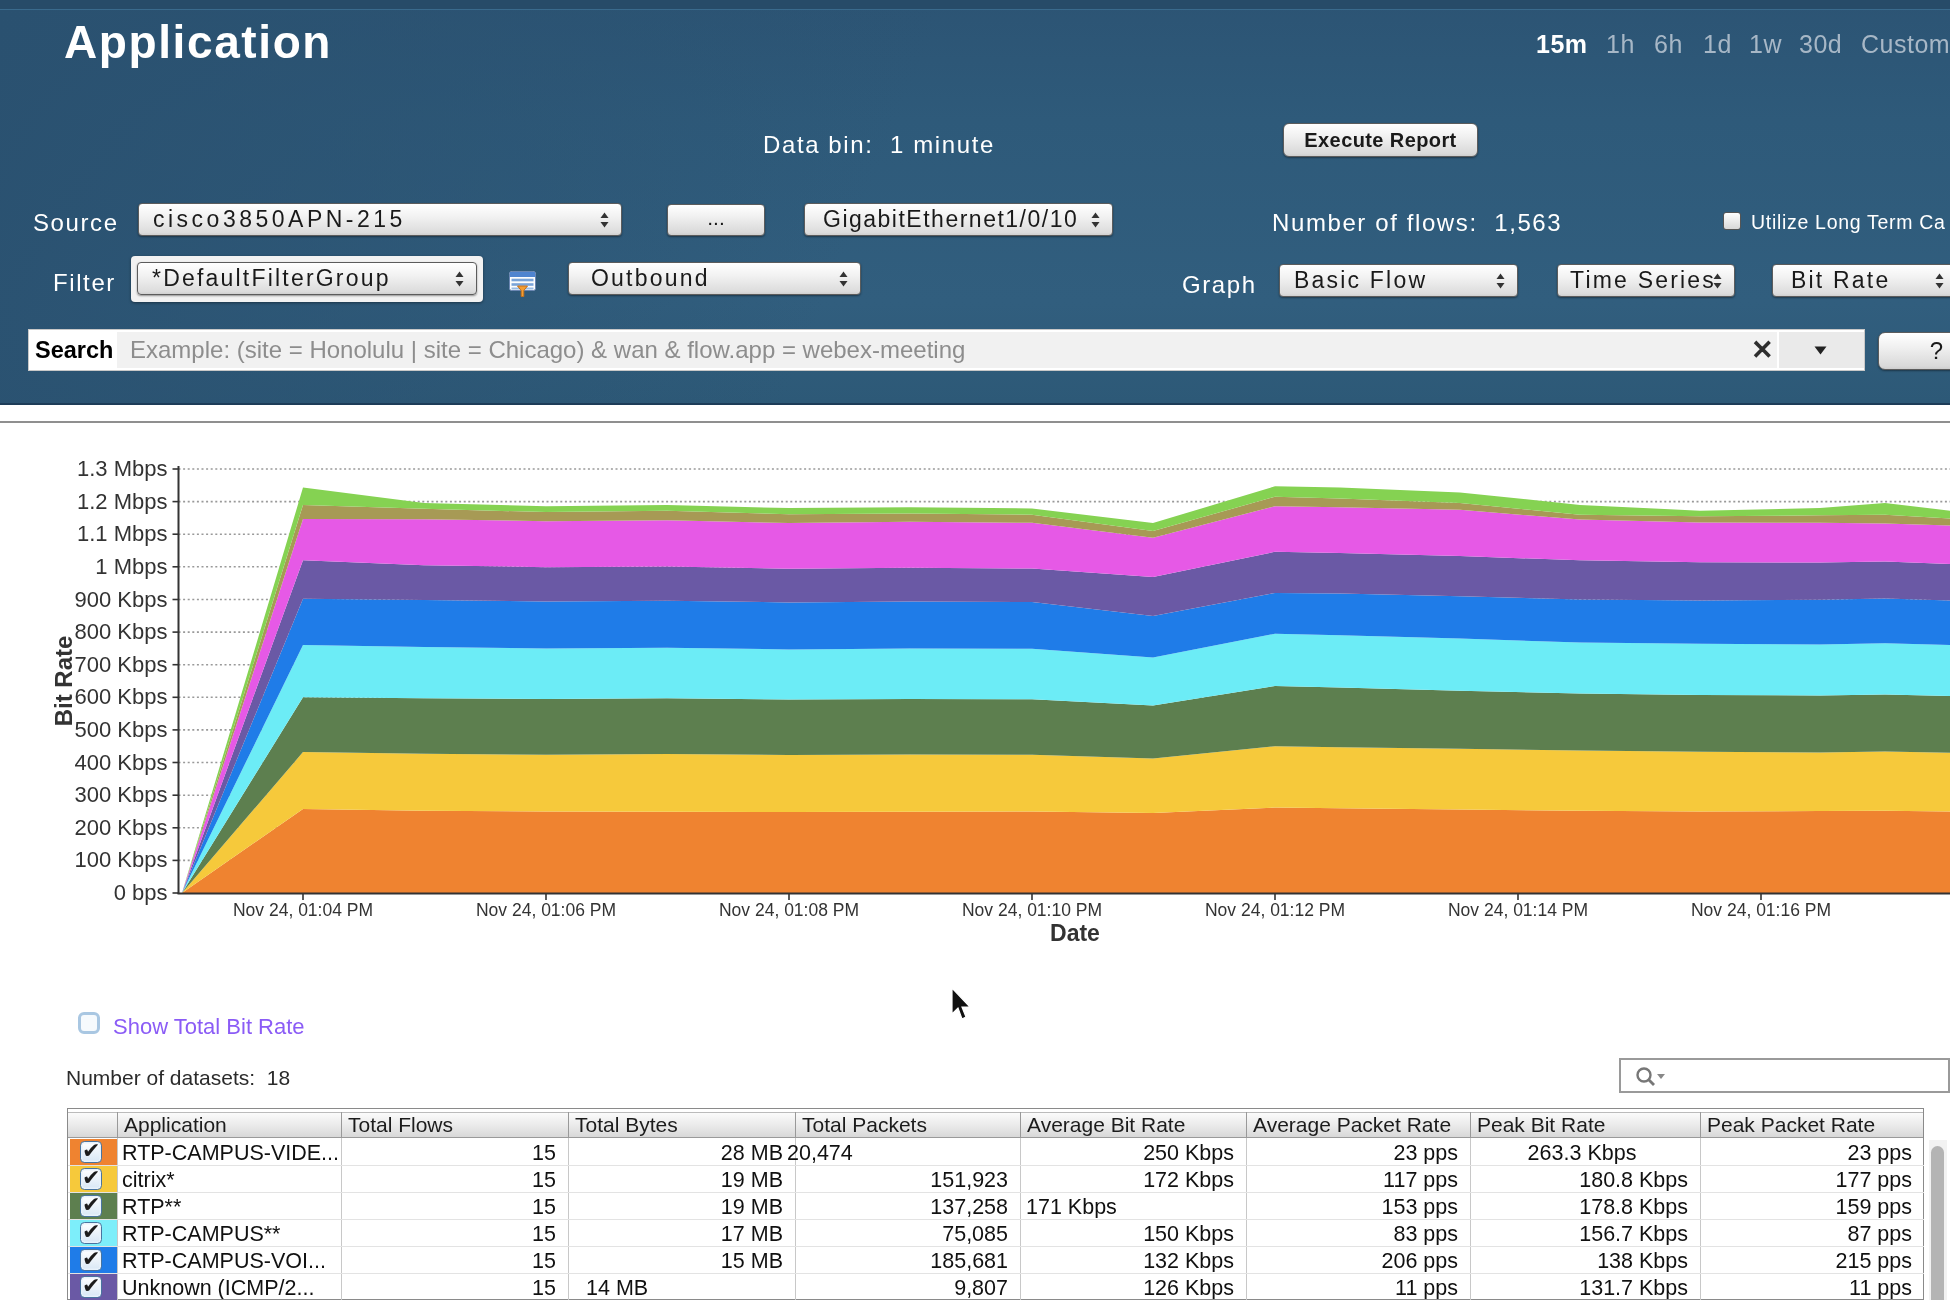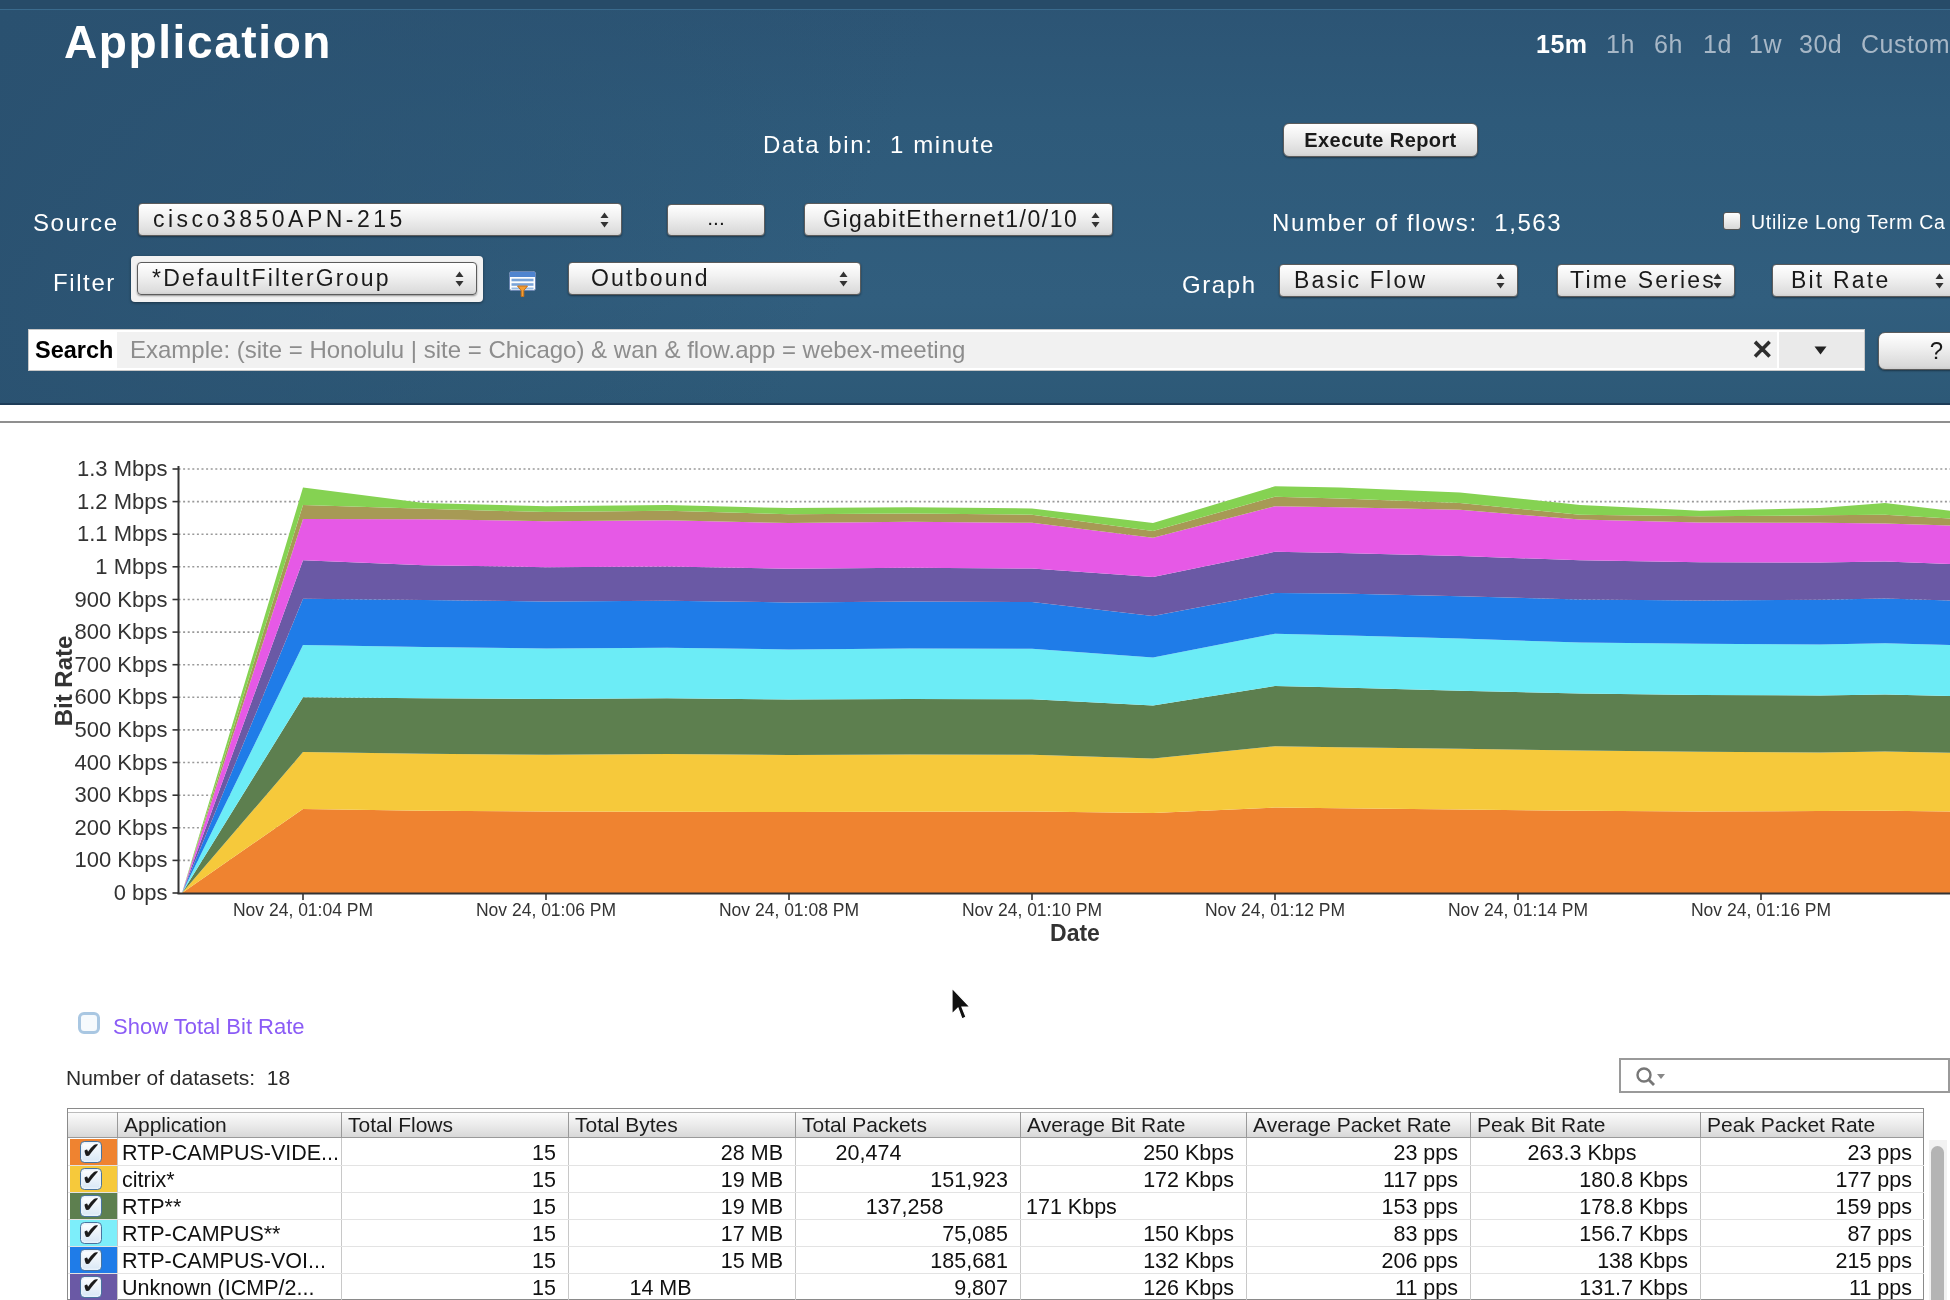--- a/index.html
+++ b/index.html
@@ -199,21 +199,21 @@
 <div class="abs th" style="left:1477px;top:1114px;width:220px">Peak Bit Rate</div>
 <div class="abs th" style="left:1707px;top:1114px;width:214px">Peak Packet Rate</div>
 <div class="abs" style="left:68px;top:1165px;width:1856px;height:1px;background:#e3e3e3"></div>
 <div class="abs" style="left:70px;top:1139px;width:47px;height:26px;background:#ef8330"></div>
 <div class="abs cb" style="left:80px;top:1141px">
     <span class="ck">✔</span>
   </div>
 <div class="abs td" style="left:122px;top:1142px;width:216px;text-align:left">RTP-CAMPUS-VIDE...</div>
 <div class="abs td" style="left:347px;top:1142px;width:209px;text-align:right">15</div>
 <div class="abs td" style="left:574px;top:1142px;width:209px;text-align:right">28 MB</div>
-<div class="abs td" style="left:765px;top:1142px;width:207px;text-align:center">20,474</div>
+<div class="abs td" style="left:787px;top:1142px;width:207px;text-align:left">20,474</div>
 <div class="abs td" style="left:1026px;top:1142px;width:208px;text-align:right">250 Kbps</div>
 <div class="abs td" style="left:1252px;top:1142px;width:206px;text-align:right">23 pps</div>
 <div class="abs td" style="left:1476px;top:1142px;width:212px;text-align:center">263.3 Kbps</div>
 <div class="abs td" style="left:1706px;top:1142px;width:206px;text-align:right">23 pps</div>
 <div class="abs" style="left:68px;top:1192px;width:1856px;height:1px;background:#e3e3e3"></div>
 <div class="abs" style="left:70px;top:1166px;width:47px;height:26px;background:#f6c93b"></div>
 <div class="abs cb" style="left:80px;top:1168px">
     <span class="ck">✔</span>
   </div>
 <div class="abs td" style="left:122px;top:1169px;width:216px;text-align:left">citrix*</div>
@@ -225,21 +225,21 @@
 <div class="abs td" style="left:1476px;top:1169px;width:212px;text-align:right">180.8 Kbps</div>
 <div class="abs td" style="left:1706px;top:1169px;width:206px;text-align:right">177 pps</div>
 <div class="abs" style="left:68px;top:1219px;width:1856px;height:1px;background:#e3e3e3"></div>
 <div class="abs" style="left:70px;top:1193px;width:47px;height:26px;background:#5d7f4f"></div>
 <div class="abs cb" style="left:80px;top:1195px">
     <span class="ck">✔</span>
   </div>
 <div class="abs td" style="left:122px;top:1196px;width:216px;text-align:left">RTP**</div>
 <div class="abs td" style="left:347px;top:1196px;width:209px;text-align:right">15</div>
 <div class="abs td" style="left:574px;top:1196px;width:209px;text-align:right">19 MB</div>
-<div class="abs td" style="left:801px;top:1196px;width:207px;text-align:center">137,258</div>
+<div class="abs td" style="left:801px;top:1196px;width:207px;text-align:right">137,258</div>
 <div class="abs td" style="left:1026px;top:1196px;width:208px;text-align:left">171 Kbps</div>
 <div class="abs td" style="left:1252px;top:1196px;width:206px;text-align:right">153 pps</div>
 <div class="abs td" style="left:1476px;top:1196px;width:212px;text-align:right">178.8 Kbps</div>
 <div class="abs td" style="left:1706px;top:1196px;width:206px;text-align:right">159 pps</div>
 <div class="abs" style="left:68px;top:1246px;width:1856px;height:1px;background:#e3e3e3"></div>
 <div class="abs" style="left:70px;top:1220px;width:47px;height:26px;background:#7deefa"></div>
 <div class="abs cb" style="left:80px;top:1222px">
     <span class="ck">✔</span>
   </div>
 <div class="abs td" style="left:122px;top:1223px;width:216px;text-align:left">RTP-CAMPUS**</div>
@@ -262,21 +262,21 @@
 <div class="abs td" style="left:1026px;top:1250px;width:208px;text-align:right">132 Kbps</div>
 <div class="abs td" style="left:1252px;top:1250px;width:206px;text-align:right">206 pps</div>
 <div class="abs td" style="left:1476px;top:1250px;width:212px;text-align:right">138 Kbps</div>
 <div class="abs td" style="left:1706px;top:1250px;width:206px;text-align:right">215 pps</div>
 <div class="abs" style="left:70px;top:1274px;width:47px;height:26px;background:#6a59a5"></div>
 <div class="abs cb" style="left:80px;top:1276px">
     <span class="ck">✔</span>
   </div>
 <div class="abs td" style="left:122px;top:1277px;width:216px;text-align:left">Unknown (ICMP/2...</div>
 <div class="abs td" style="left:347px;top:1277px;width:209px;text-align:right">15</div>
-<div class="abs td" style="left:556px;top:1277px;width:209px;text-align:center">14 MB</div>
+<div class="abs td" style="left:586px;top:1277px;width:209px;text-align:left">14 MB</div>
 <div class="abs td" style="left:801px;top:1277px;width:207px;text-align:right">9,807</div>
 <div class="abs td" style="left:1026px;top:1277px;width:208px;text-align:right">126 Kbps</div>
 <div class="abs td" style="left:1252px;top:1277px;width:206px;text-align:right">11 pps</div>
 <div class="abs td" style="left:1476px;top:1277px;width:212px;text-align:right">131.7 Kbps</div>
 <div class="abs td" style="left:1706px;top:1277px;width:206px;text-align:right">11 pps</div>
 
 <div class="abs" style="left:1929px;top:1140px;width:18px;height:160px;background:#f2f2f2"></div>
 <div class="abs" style="left:1931px;top:1146px;width:13px;height:154px;background:#b4b4b4;border-radius:7px 7px 0 0"></div>
 
 <svg class="abs" style="left:946px;top:986px" width="26" height="38" viewBox="0 0 26 38">

